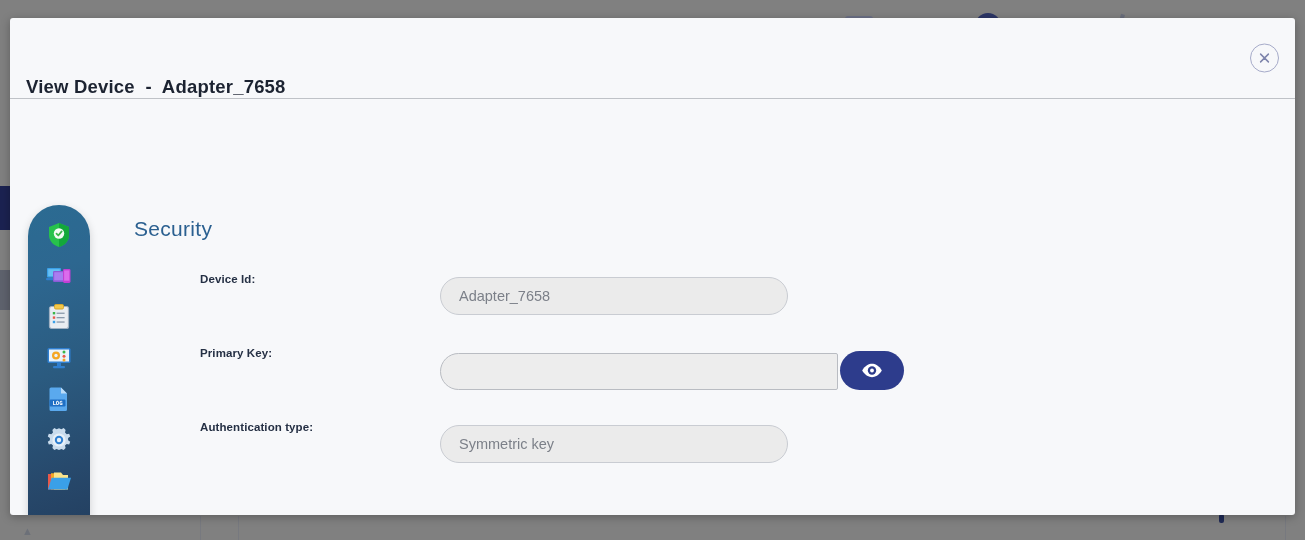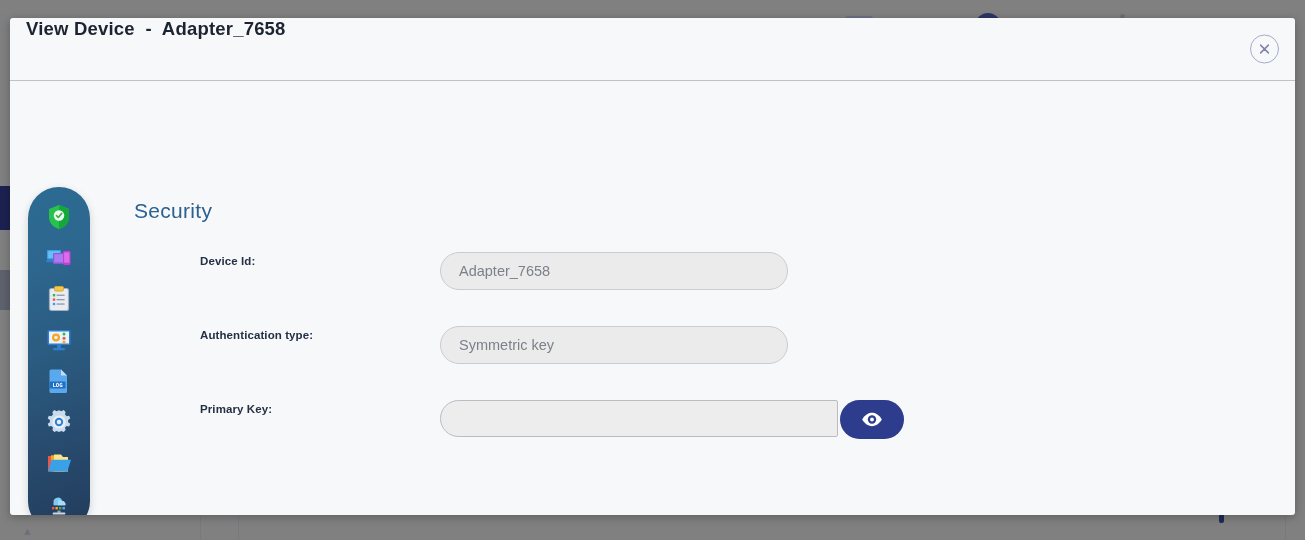--- a/index.html
+++ b/index.html
@@ -33,24 +33,24 @@
     position: absolute;
     left: 10px; top: 18px;
     width: 1285px; height: 497px;
     background: #f7f8fa;
     border-radius: 3px;
     box-shadow: 0 2px 10px rgba(0,0,0,.28);
     overflow: hidden;
   }
   .modal-header {
     position: relative;
-    height: 63px;
+    height: 81px;
     border-bottom: 1px solid #bfc2c7;
     display: flex;
-    align-items: flex-start;
+    align-items: flex-end;
   }
   .modal-title {
     margin-left: 16px;
     font-size: 18.5px;
     font-weight: 700;
     color: #1c2331;
     letter-spacing: .2px;
     white-space: pre;
   }
   .close-btn {
@@ -103,21 +103,21 @@
   .form-row { position: relative; height: 74px; }
   .form-label {
     position: absolute;
     left: 24px; top: 17px;
     font-size: 11.5px;
     font-weight: 700;
     color: #253044;
     letter-spacing: .1px;
     padding-left: 32px;
   }
-  .field-wrap { position: absolute; left: 296px; top: 14px; display: flex; align-items: flex-start; }
+  .field-wrap { position: absolute; left: 296px; top: 21px; display: flex; align-items: flex-end; }
   .input-pill {
     width: 348px; height: 38px;
     border: 1px solid #c9ccd2;
     border-radius: 19px;
     background: #ebebeb;
     color: #7c8089;
     font-size: 14.5px;
     font-family: "Liberation Sans", sans-serif;
     padding: 0 18px;
     outline: none;
@@ -276,37 +276,37 @@
     <div class="form">
 
       <div class="form-row">
         <div class="form-label">Device Id:</div>
         <div class="field-wrap">
           <input class="input-pill" type="text" readonly="" value="Adapter_7658" placeholder="Device Id" style="">
         </div>
       </div>
 
       <div class="form-row">
-        <div class="form-label">Authentication type:</div>
-        <div class="field-wrap">
-          <input class="input-pill" type="text" readonly="" value="Symmetric key" placeholder="Authentication type" style="">
-        </div>
-      </div>
-
-      <div class="form-row">
         <div class="form-label">Primary Key:</div>
         <div class="field-wrap">
           <input class="input-key" type="text" readonly="" value="" placeholder="" style="">
           <button class="eye-btn">
             <svg width="22" height="15" viewBox="0 0 22 15">
               <path d="M1.2 7.5 C4 2.6 8 0.8 11 0.8 C14 0.8 18 2.6 20.8 7.5 C18 12.4 14 14.2 11 14.2 C8 14.2 4 12.4 1.2 7.5 Z" fill="#ffffff"></path>
               <circle cx="11" cy="7.5" r="4.2" fill="#2d3c8c"></circle>
               <circle cx="11" cy="7.5" r="1.9" fill="#ffffff"></circle>
             </svg>
           </button>
         </div>
       </div>
 
+      <div class="form-row">
+        <div class="form-label">Authentication type:</div>
+        <div class="field-wrap">
+          <input class="input-pill" type="text" readonly="" value="Symmetric key" placeholder="Authentication type" style="">
+        </div>
+      </div>
+
 
     </div>
 
   </div>
 </div>
 
 </body></html>

